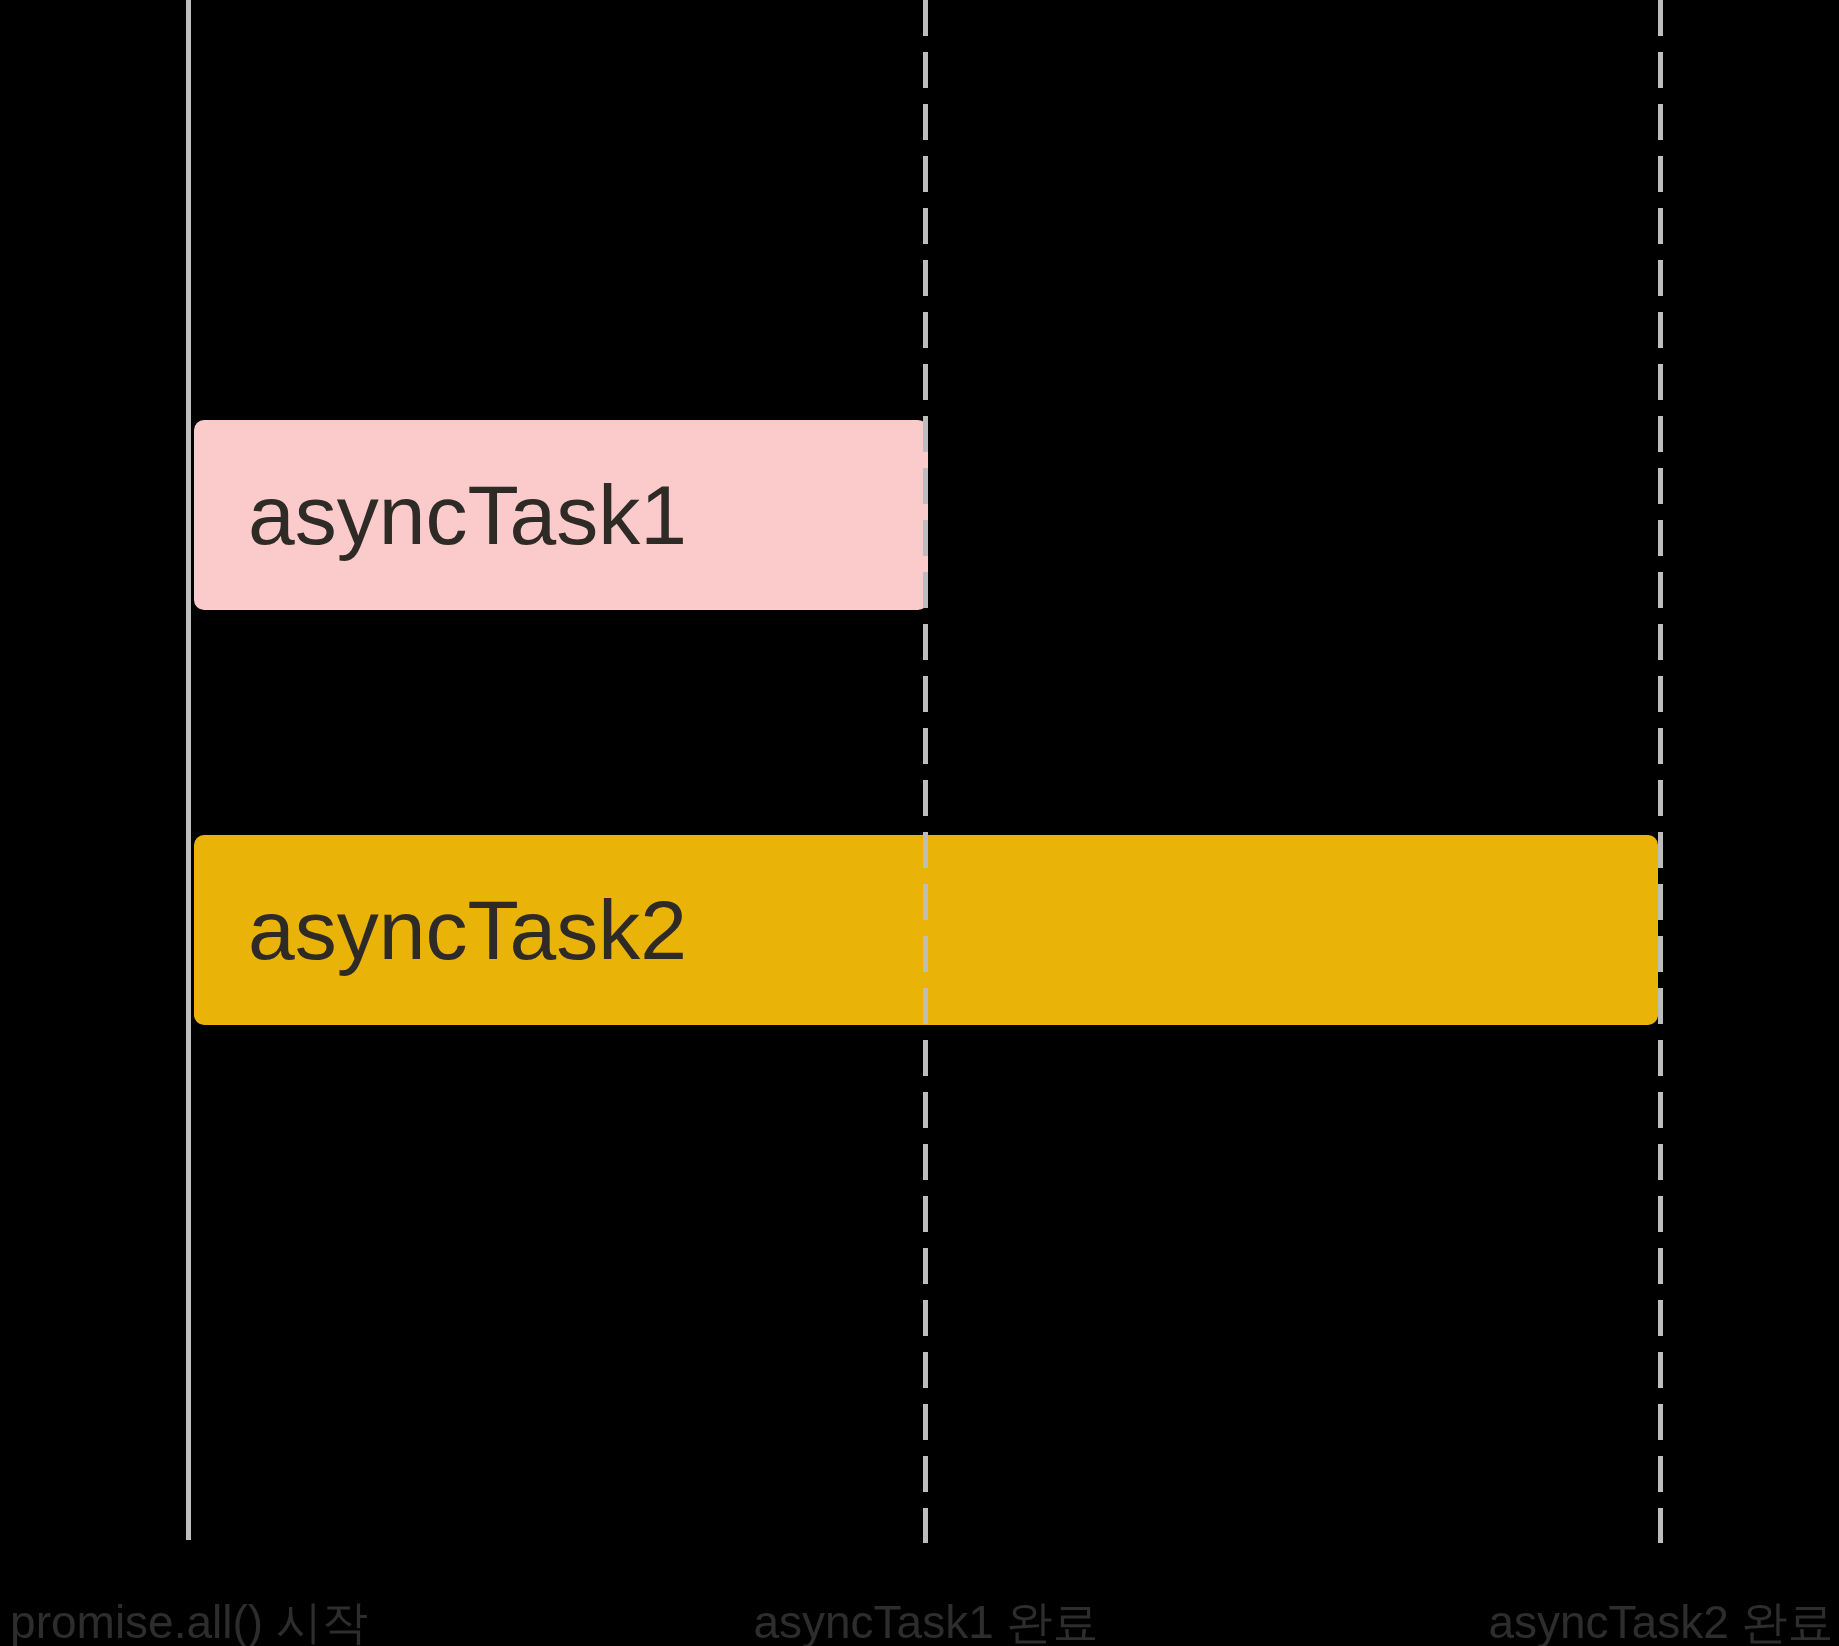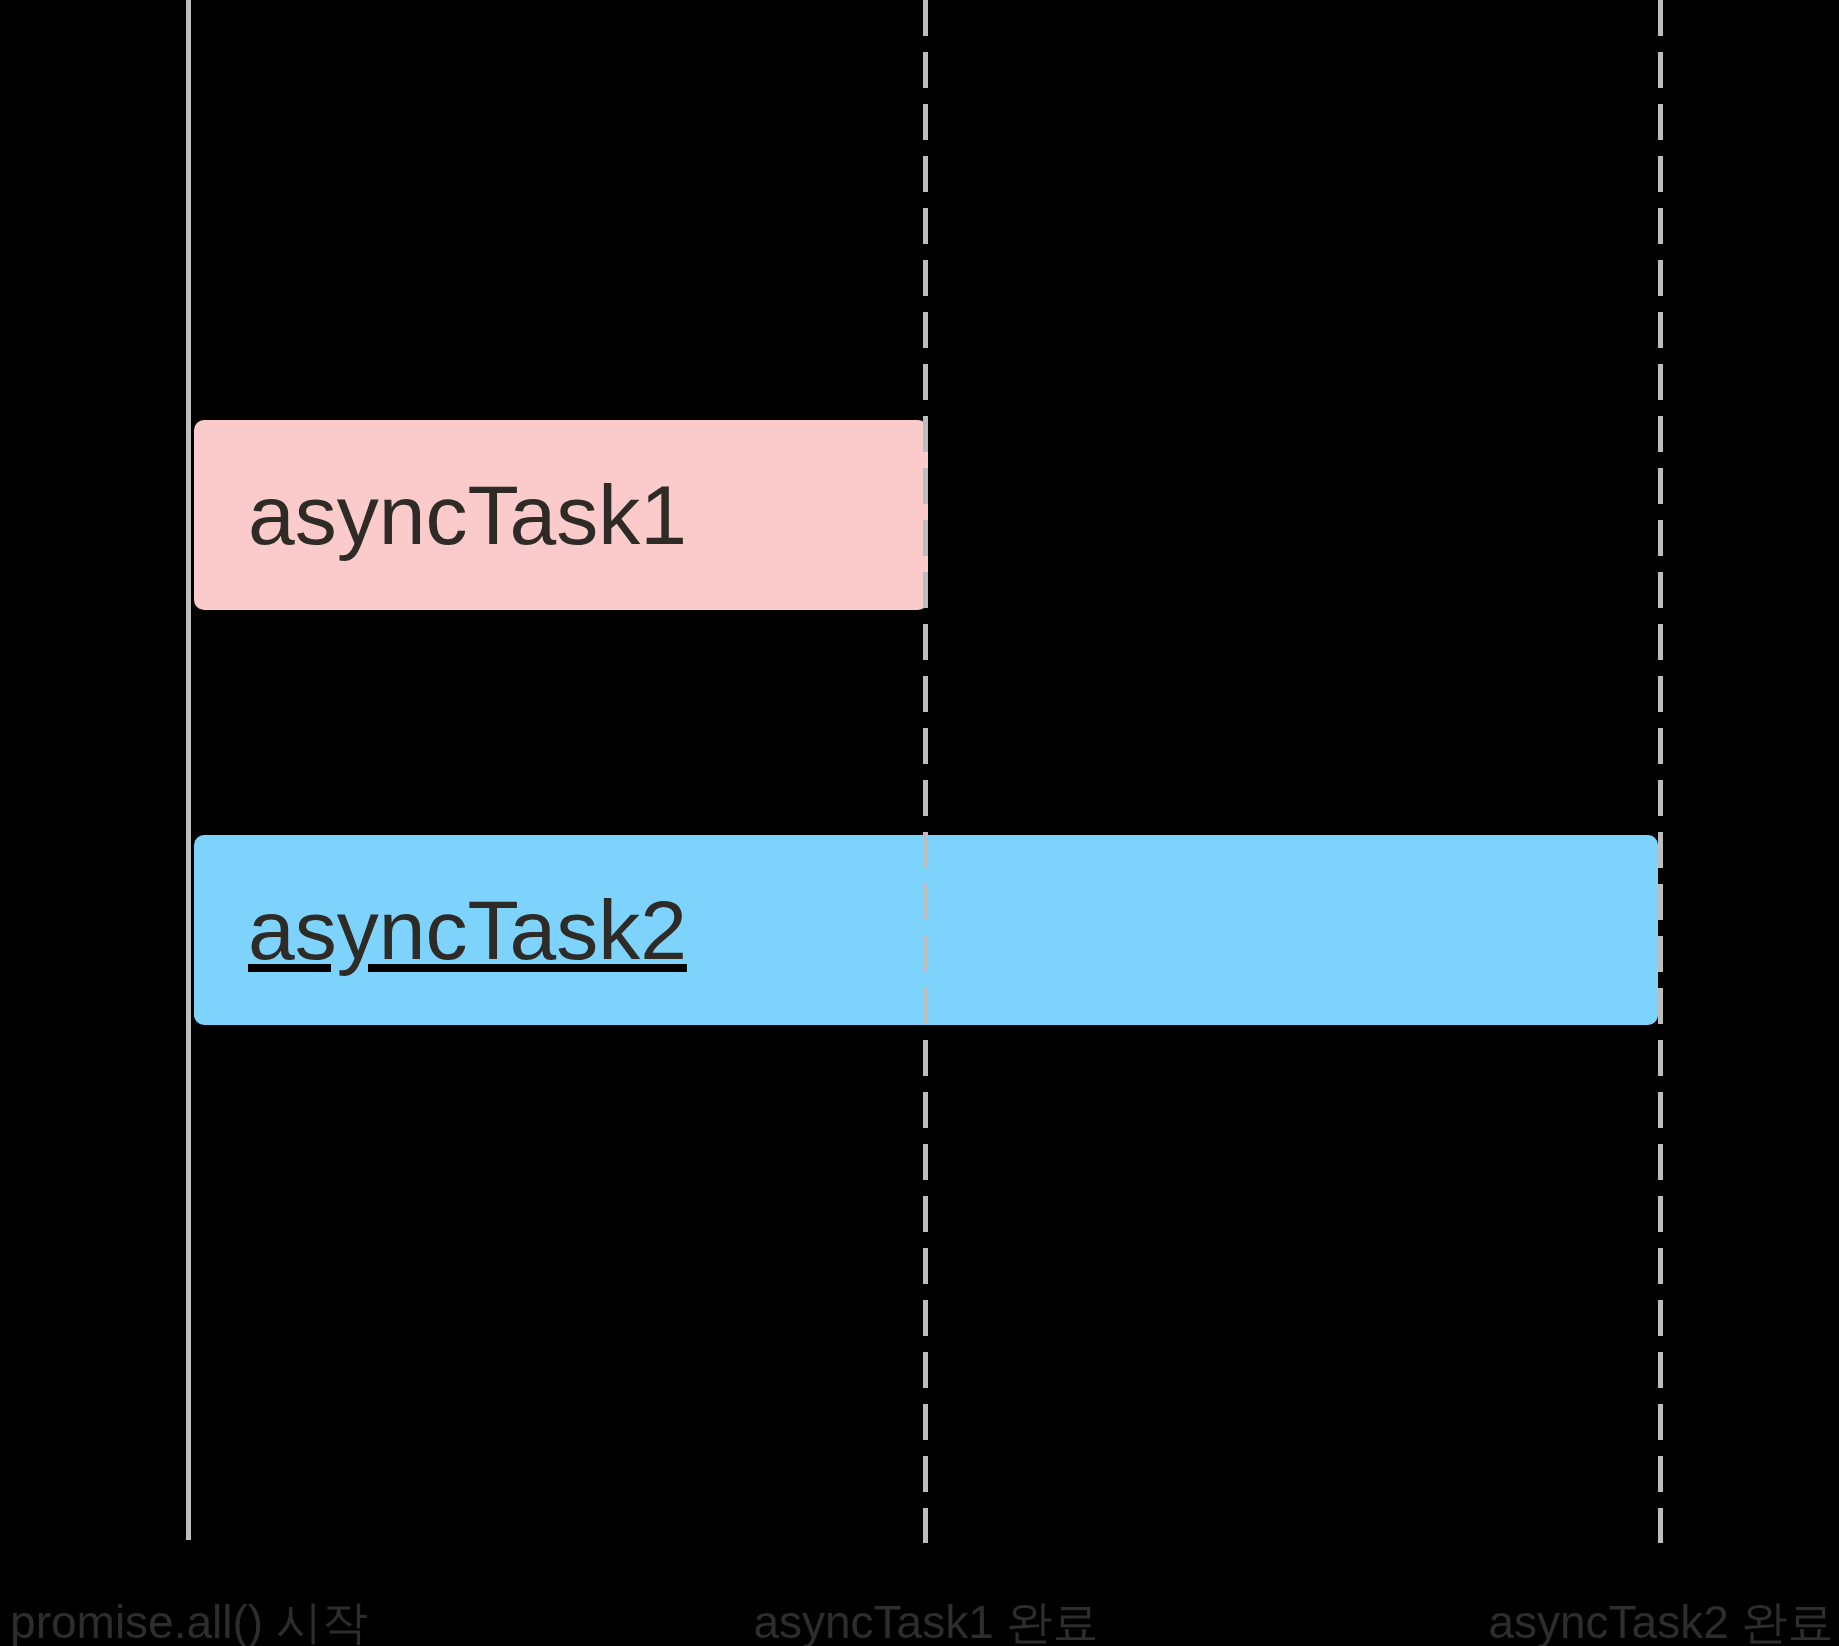--- a/index.html
+++ b/index.html
@@ -78,21 +78,21 @@
 </style>
 </head>
 <body>
 
 <div class="canvas">
 
   <div class="task-bar task1" style="background: rgb(251, 202, 202);">
     <span class="task-label">asyncTask1</span>
   </div>
 
-  <div class="task-bar task2" style="background: #7dd3fc; text-decoration: underline;">
+  <div class="task-bar task2" style="background: #eab308;">
     <span class="task-label">asyncTask2</span>
   </div>
 
   <div class="vline solid"></div>
   <div class="vline dashed line-mid"></div>
   <div class="vline dashed line-right"></div>
 
   <div class="milestone-label pos-start">promise.all() 시작</div>
   <div class="milestone-label pos-mid">asyncTask1 완료</div>
   <div class="milestone-label pos-end">asyncTask2 완료</div>

